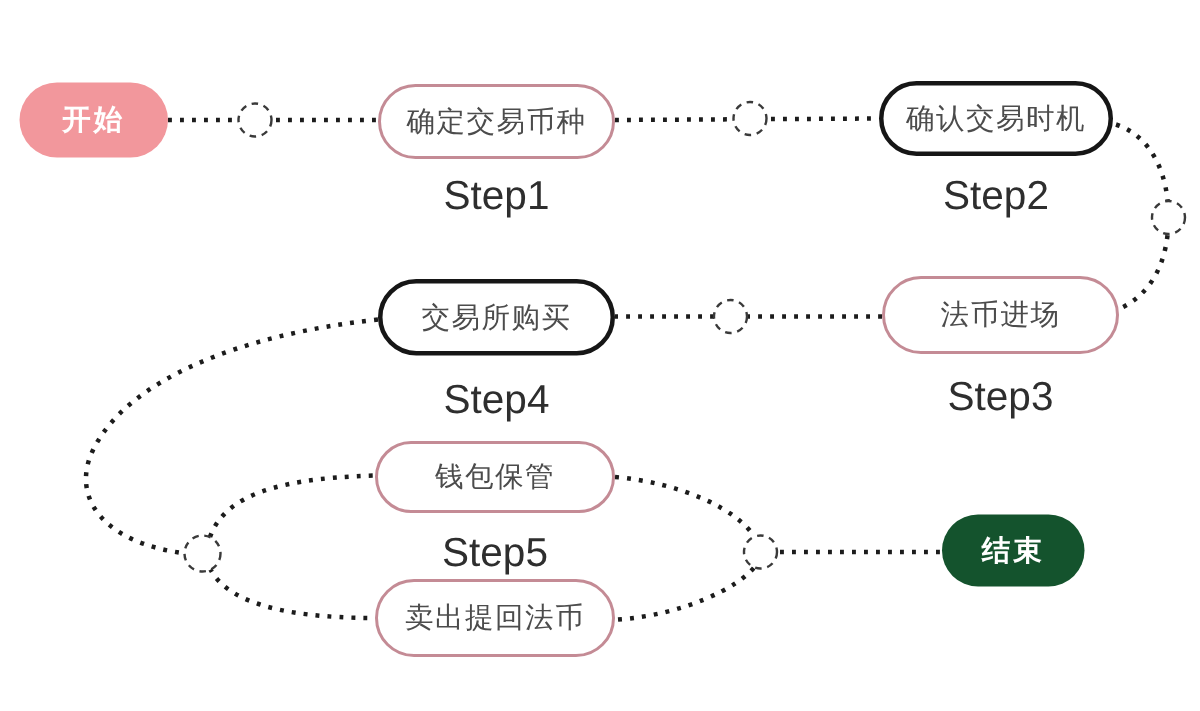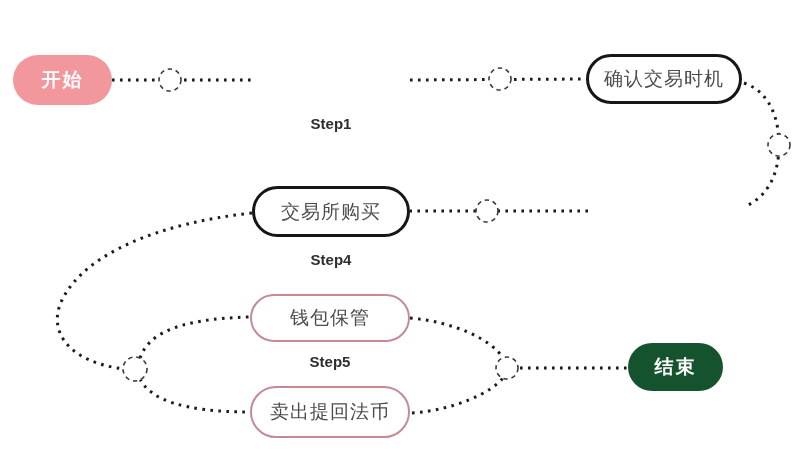--- a/index.html
+++ b/index.html
@@ -39,21 +39,21 @@
   #box-step1{left:252px;top:28px;width:158px;height:50px;}
   #box-step2{left:586px;top:26px;width:156px;height:50px;}
   #box-step3{left:588px;top:156px;width:158px;height:52px;}
   #box-step4{left:252px;top:158px;width:158px;height:51px;text-align:center;}
   #box-step5{left:250px;top:266px;width:160px;height:48px;text-align:center;}
   #box-step6{left:250px;top:358px;width:160px;height:52px;}
 
   .step-label{
     position:absolute;
     text-align:center;
-    font-size:15px;font-weight:bold;color:#2e2e2e;
+    font-size:27px;font-weight:normal;color:#2e2e2e;
   }
   #lbl-step1{left:252px;width:158px;top:87px;}
   #lbl-step2{left:586px;width:156px;top:87px;}
   #lbl-step3{left:588px;width:158px;top:221px;}
   #lbl-step4{left:252px;width:158px;top:223px;}
   #lbl-step5{left:250px;width:160px;top:325px;}
   #lbl-step6{left:250px;width:160px;top:434px;}
 
   .watermark{
     position:absolute;
@@ -95,22 +95,26 @@
     <circle class="junction" cx="500" cy="51" r="11"></circle>
     <circle class="junction" cx="779" cy="117" r="11"></circle>
     <circle class="junction" cx="487" cy="183" r="11"></circle>
     <circle class="junction" cx="135" cy="341" r="12"></circle>
     <circle class="junction" cx="507" cy="340" r="11"></circle>
   </svg>
 
   <div class="pill start">开始</div>
   <div class="pill end">结束</div>
 
+  <div id="box-step1" class="flow-box pink">确定交易币种</div>
   <div id="box-step2" class="flow-box black">确认交易时机</div>
+  <div id="box-step3" class="flow-box pink">法币进场</div>
   <div id="box-step4" class="flow-box black">交易所购买</div>
   <div id="box-step5" class="flow-box pink">钱包保管</div>
   <div id="box-step6" class="flow-box pink">卖出提回法币</div>
 
   <div id="lbl-step1" class="step-label">Step1</div>
+  <div id="lbl-step2" class="step-label">Step2</div>
+  <div id="lbl-step3" class="step-label">Step3</div>
   <div id="lbl-step4" class="step-label">Step4</div>
   <div id="lbl-step5" class="step-label">Step5</div>
 
 </div>
 
 </body></html>

